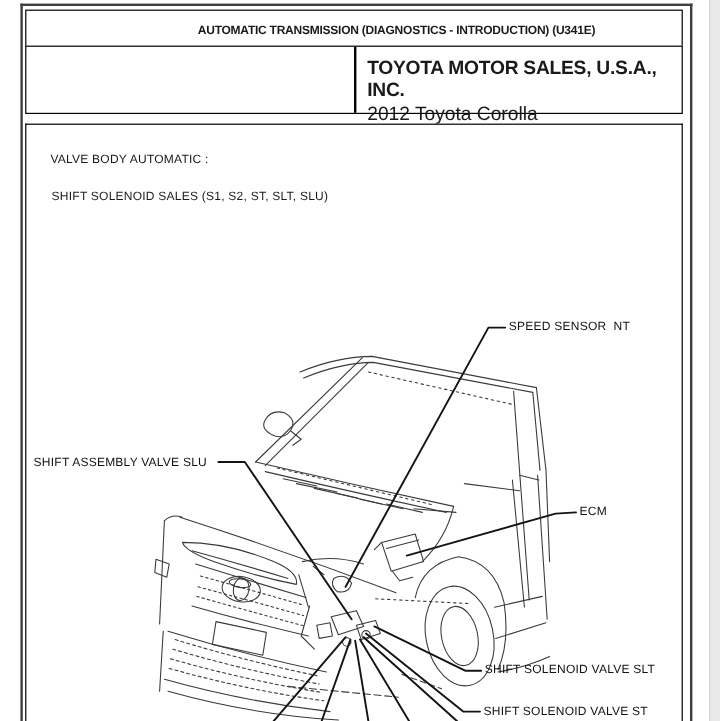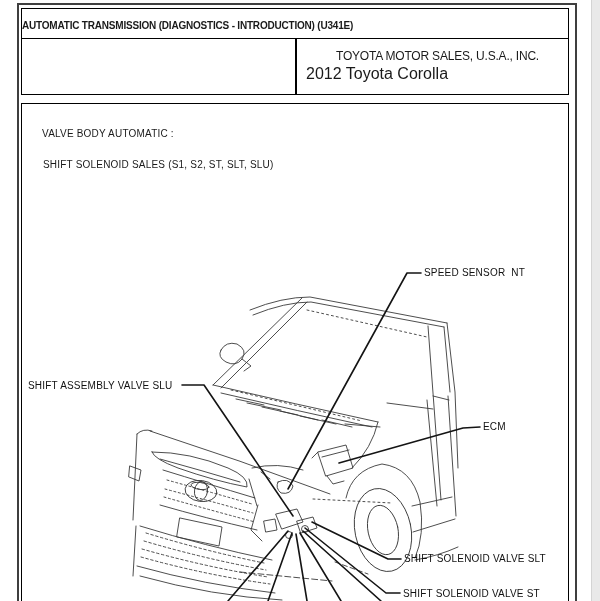--- a/index.html
+++ b/index.html
@@ -10,27 +10,27 @@
     color:#1a1a1a;
   }
   
   .gutter{position:absolute;top:0;right:0;width:8px;height:601px;background:#e9e9e9;border-left:1px solid #d4d4d4;}
   
   .frame-left{position:absolute;left:17px;top:3px;width:2px;height:598px;background:#3f3f3f;}
   .frame-right{position:absolute;left:575px;top:3px;width:2px;height:598px;background:#3f3f3f;}
   .frame-top{position:absolute;left:17px;top:3px;width:560px;height:2px;background:#3f3f3f;}
   
   .box{position:absolute;left:21px;width:548px;border:1.5px solid #000;background:#fff;box-sizing:border-box;}
-  .box1{top:8px;height:34px;display:flex;align-items:center;justify-content:flex-start;}
+  .box1{top:8px;height:34px;display:flex;align-items:center;justify-content:flex-end;}
   .title{font-weight:bold;font-size:10px;letter-spacing:-0.2px;white-space:pre;padding-right:72px;}
   .box2{top:38px;height:57px;}
   .box2-divider{position:absolute;left:273px;top:0;width:1.5px;height:100%;background:#000;}
   .cell-right{position:absolute;left:279px;top:0;width:268px;height:100%;padding:2px 0 0 5px;box-sizing:border-box;}
   .cap-title{font-weight:bold;font-size:10px;line-height:10.5px;width:262px;letter-spacing:-0.2px;}
-  .cap-pub{font-weight:normal;font-size:12px;margin-top:8px;letter-spacing:-0.2px;text-align:center;}
+  .cap-pub{font-weight:bold;font-size:16px;margin-top:8px;letter-spacing:-0.2px;}
   .cap-veh{font-size:16px;margin-top:2px;}
   .box3{top:103px;height:505px;border-bottom:none;}
   
   .fig-note{position:absolute;font-size:10px;letter-spacing:0.2px;white-space:pre;}
   .note1{left:42px;top:128px;}
   .note2{left:43px;top:159px;}
   .label{position:absolute;font-size:10px;letter-spacing:0.2px;white-space:pre;color:#111;}
   .lbl-speed{left:424px;top:267px;}
   .lbl-slu{left:28px;top:380px;}
   .lbl-ecm{left:483px;top:421px;text-align:right;}

